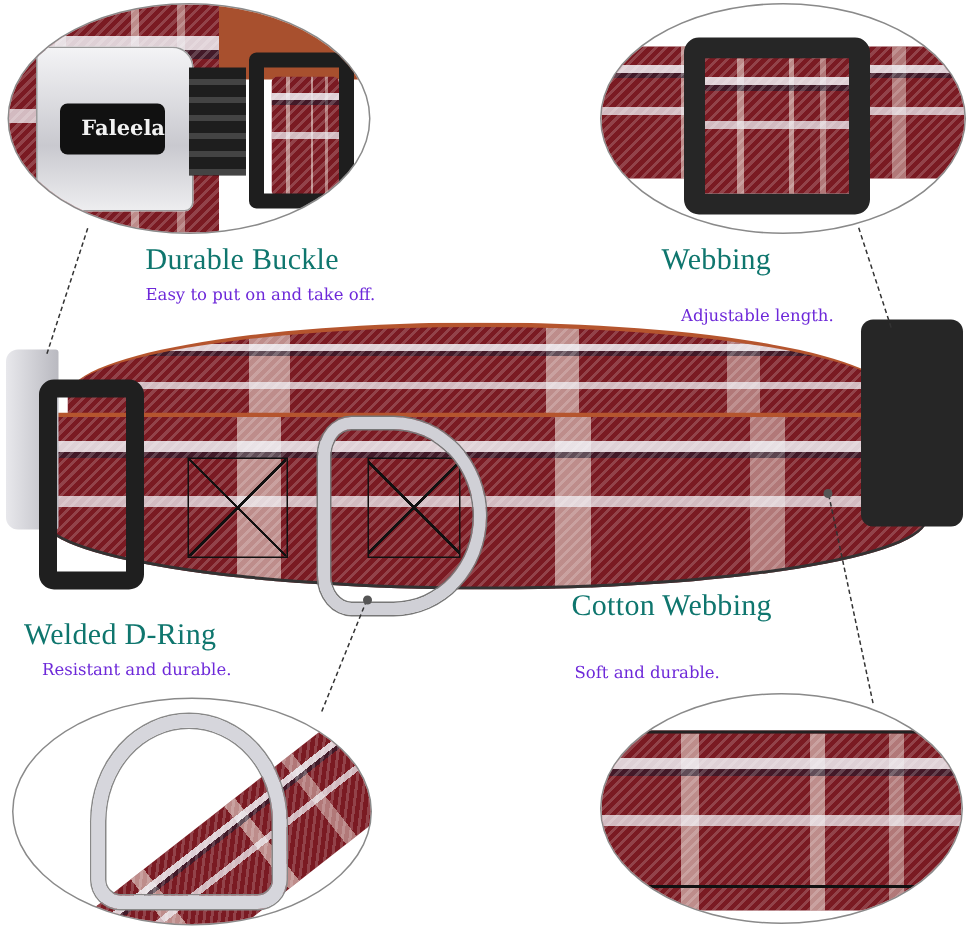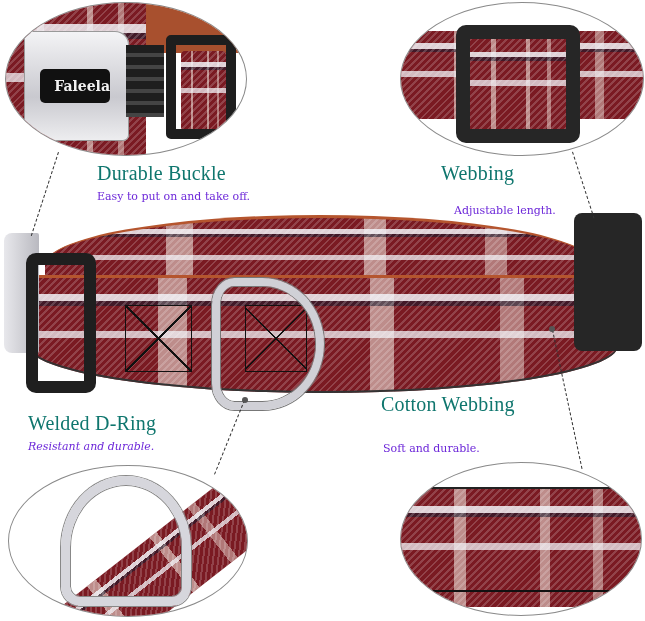--- a/index.html
+++ b/index.html
@@ -66,22 +66,22 @@
   <div class="abs" style="left:212px; top:73px; width:112px; height:132px; border:8px solid #d0d0d6; box-sizing:border-box; border-radius:20% 55% 55% 20% / 20% 50% 50% 20%; box-shadow:0 0 0 1px #777, inset 0 0 0 1px #777;"></div>
 </div>
 
 <div class="leader" style="left:58px; top:152px; height:88px; transform:rotate(18deg);"></div>
 <div class="leader" style="left:572px; top:152px; height:70px; transform:rotate(-18deg);"></div>
 <div class="leader" style="left:244px; top:400px; height:80px; transform:rotate(22deg);"></div>
 <div class="leader" style="left:552px; top:330px; height:142px; transform:rotate(-12deg);"></div>
 <div class="dot" style="left:242px; top:397px;"></div>
 <div class="dot" style="left:549px; top:326px;"></div>
 
-<div class="title" style="left:28px; top:412px;">Welded D-Ring</div>
-<div class="sub" style="left:28px; top:440px;font-style:italic;">Resistant and durable.</div>
+<div class="title" style="left:16px; top:412px;">Welded D-Ring</div>
+<div class="sub" style="left:28px; top:440px;">Resistant and durable.</div>
 
 <div class="title" style="left:381px; top:393px;">Cotton Webbing</div>
 <div class="sub" style="left:383px; top:442px;">Soft and durable.</div>
 
 <div class="inset" style="left:8px; top:465px; width:238px; height:150px;">
   <div class="plaid abs" style="left:40px; top:40px; width:220px; height:70px; transform:rotate(-38deg); transform-origin:left top; top:150px;"></div>
   <div class="abs" style="left:52px; top:10px; width:130px; height:130px; border:9px solid #d6d6dc; box-sizing:border-box; border-radius:50% 50% 15% 15% / 55% 55% 15% 15%; box-shadow:0 0 0 1px #888, inset 0 0 0 1px #888;"></div>
 </div>
 
 <div class="inset" style="left:400px; top:462px; width:240px; height:152px;">

